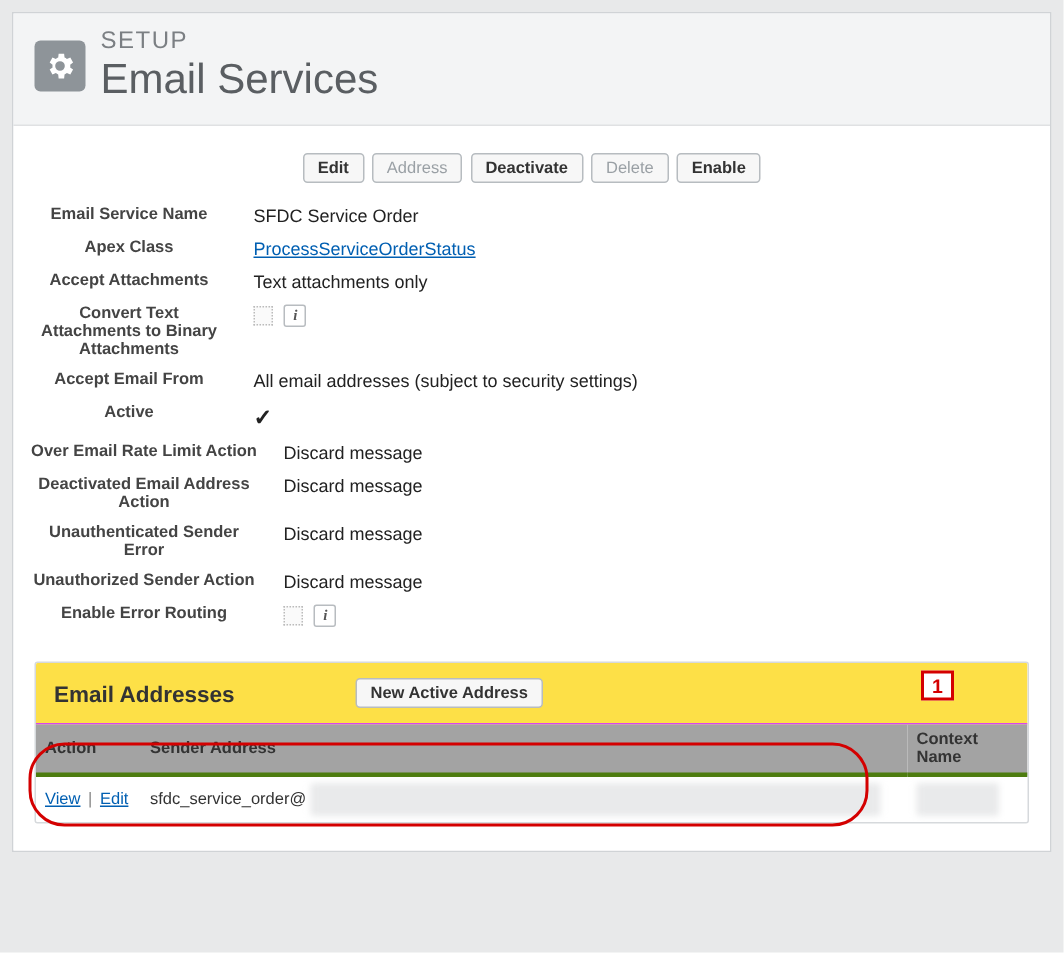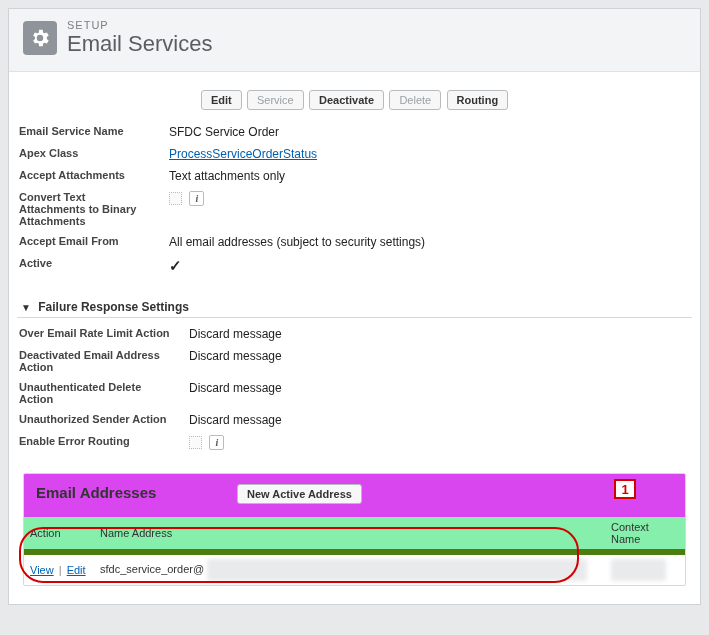--- a/index.html
+++ b/index.html
@@ -25,42 +25,42 @@
   }
   .gear-badge {
     width: 34px; height: 34px;
     background: #8e9499;
     border-radius: 4px;
     display: flex; align-items: center; justify-content: center;
     margin-right: 10px;
   }
   .gear-badge svg { width: 22px; height: 22px; fill: #fff; }
   .hdr-text { display: flex; flex-direction: column; }
-  .hdr-eyebrow { font-size: 11px; letter-spacing: 1px; color: #7b7f83; }
-  .hdr-title { font-size: 22px; color: #5a5e62; font-weight: 400; margin-top: 0px; }
+  .hdr-eyebrow { font-size: 16px; letter-spacing: 1px; color: #7b7f83; }
+  .hdr-title { font-size: 28px; color: #5a5e62; font-weight: 400; margin-top: 0px; }
   .inner { padding: 12px 4px 12px 4px; background: #fff; }
   .btn-row { text-align: center; padding: 6px 0 10px; }
   .btn {
     display: inline-block;
     padding: 3px 9px;
     font-size: 11px;
     border: 1px solid #b7bcc0;
     background: #f7f7f7;
     border-radius: 3px;
     margin: 0 1px;
     cursor: pointer;
     color: #333;
   }
   .btn.bold { font-weight: bold; }
   .btn.dim { color: #9aa0a5; }
   .detail-table { width: 100%; border-collapse: collapse; }
   .detail-table td { padding: 3px 6px; vertical-align: top; }
   .detail-table td.label {
     width: 150px;
-    text-align: left;
+    text-align: center;
     font-size: 11px;
     color: #444;
     font-weight: bold;
     padding-right: 10px;
     padding-top: 5px;
   }
   .detail-table td.val { font-size: 12px; color: #222; padding-top: 5px;}
   .link-val { color: #005fb2; text-decoration: underline; cursor: pointer; }
   .chk-empty {
     display:inline-block; width:13px; height:13px;
@@ -84,32 +84,32 @@
     color: #333;
   }
   .section-hdr .tri { display:inline-block; margin-right:4px; font-size:10px;}
   .addr-block {
     margin: 20px 10px 6px;
     border: 1px solid #d6d9dc;
     border-radius: 2px;
     overflow: hidden;
   }
   .addr-head {
-    display:flex; align-items:flex-start;
-    background:#d946ef;
+    display:flex; align-items:flex-end;
+    background:#fde047;
     padding: 10px 12px;
-    border-bottom:3px solid #d946ef;
+    border-bottom:1px solid #d946ef;
   }
   .addr-head .title { font-size:15px; font-weight:bold; flex: 0 0 200px; }
   .addr-head .aftertitle { flex:1; text-align:left; }
   .addr-table { width:100%; border-collapse: collapse; font-size:11px;}
   .addr-table th {
-    text-align:left; font-weight:normal; font-size:11px;
-    padding:4px 6px; border-bottom:6px solid #4d7c0f;
-    background:#86efac;
+    text-align:left; font-weight:bold; font-size:11px;
+    padding:4px 6px; border-bottom:3px solid #4d7c0f;
+    background:#a3a3a3;
   }
   .addr-table td { padding:4px 6px; }
   .addr-table td .alink { color:#005fb2; text-decoration:underline; cursor:pointer;}
   .addr-table td .sep { color:#888; padding:0 2px;}
   .blurred {
     display:inline-block;
     background:#e9eaeb;
     color:#e9eaeb;
     height:22px;
     vertical-align:middle;
@@ -147,24 +147,24 @@
     <div class="hdr-text">
       <span class="hdr-eyebrow">SETUP</span>
       <span class="hdr-title">Email Services</span>
     </div>
   </div>
 
   <div class="inner">
 
     <div class="btn-row">
       <span class="btn bold">Edit</span>
-      <span class="btn dim">Service</span>
+      <span class="btn dim">Address</span>
       <span class="btn bold">Deactivate</span>
       <span class="btn dim">Delete</span>
-      <span class="btn bold">Routing</span>
+      <span class="btn bold">Enable</span>
     </div>
 
     <table class="detail-table">
       <tbody>
           <tr>
         <td class="label">Email Service Name</td>
         <td class="val">SFDC Service Order</td>
       </tr>
       <tr>
         <td class="label">Apex Class</td>
@@ -185,37 +185,33 @@
         <td class="label">Accept Email From</td>
         <td class="val">All email addresses (subject to security settings)</td>
       </tr>
       <tr>
         <td class="label">Active</td>
         <td class="val"><span class="checkmark">✓</span></td>
       </tr>
     </tbody>
       </table>
 
-    <div class="section-hdr">
-      <span class="tri">▼</span>
-      <span>Failure Response Settings</span>
-    </div>
 
     <table class="detail-table">
       <tbody>
           <tr>
         <td class="label" style="width:170px">Over Email Rate Limit Action</td>
         <td class="val">Discard message</td>
       </tr>
       <tr>
         <td class="label" style="width:170px">Deactivated Email Address Action</td>
         <td class="val">Discard message</td>
       </tr>
       <tr>
-        <td class="label" style="width:170px">Unauthenticated Delete Action</td>
+        <td class="label" style="width:170px">Unauthenticated Sender Error</td>
         <td class="val">Discard message</td>
       </tr>
       <tr>
         <td class="label" style="width:170px">Unauthorized Sender Action</td>
         <td class="val">Discard message</td>
       </tr>
       <tr>
         <td class="label" style="width:170px">Enable Error Routing</td>
         <td class="val">
           <span class="chk-empty"></span>
@@ -230,21 +226,21 @@
         <div class="addr-head">
           <span class="title">Email Addresses</span>
           <span class="aftertitle">
             <span class="btn bold">New Active Address</span>
           </span>
         </div>
         <table class="addr-table">
           <tbody>
               <tr>
             <th style="width:70px">Action</th>
-            <th>Name Address</th>
+            <th>Sender Address</th>
             <th style="width:80px">Context Name</th>
           </tr>
           <tr>
             <td>
               <span class="alink">View</span>
               <span class="sep">|</span>
               <span class="alink">Edit</span>
             </td>
             <td>
               <span>sfdc_service_order@</span>

